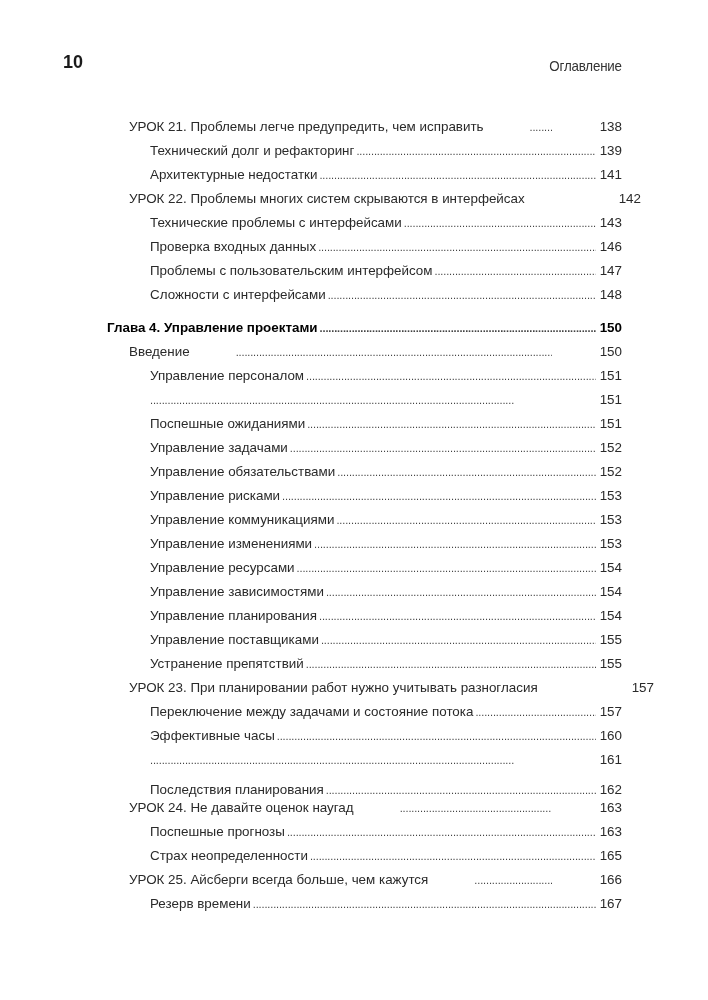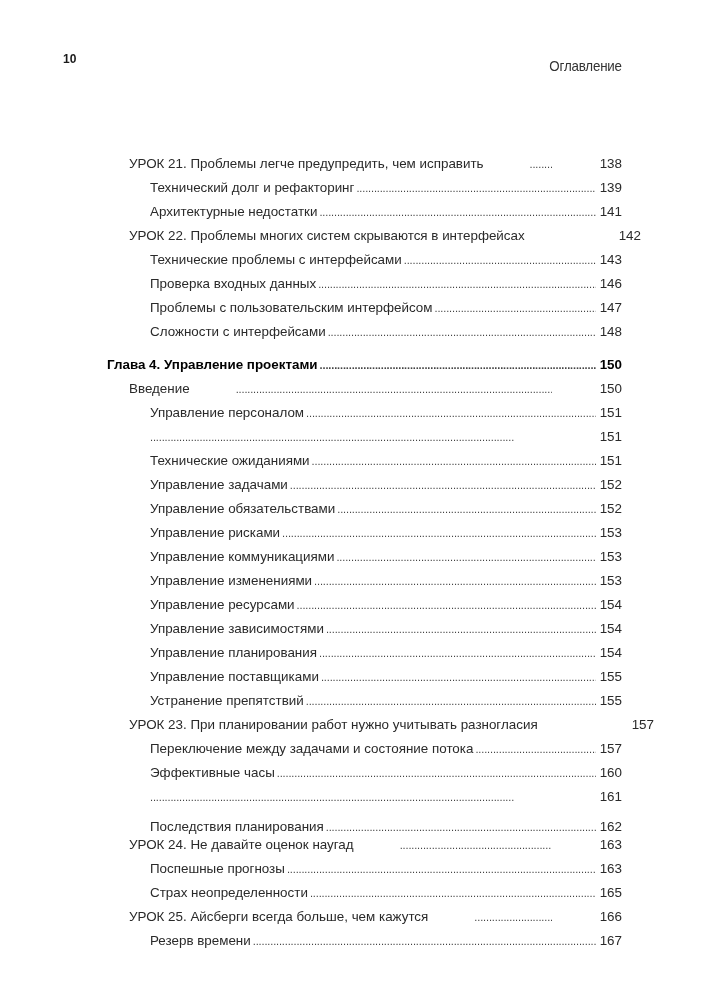--- a/index.html
+++ b/index.html
@@ -1,25 +1,25 @@
 <!DOCTYPE html>
 <html><head>
 <meta charset="utf-8">
 <style>
   html, body { margin: 0; padding: 0; background: #ffffff; }
   body { width: 708px; height: 1000px; position: relative; overflow: hidden;
          font-family: "Liberation Sans", "DejaVu Sans", sans-serif; color: #2a2a2a; }
-  .page-number { position: absolute; left: 63px; top: 52px; font-size: 12px; font-weight: bold; color: #1a1a1a; }
+  .page-number { position: absolute; left: 63px; top: 52px; font-size: 18px; font-weight: bold; color: #1a1a1a; }
   .running-head { position: absolute; right: 86px; top: 58px; font-size: 14.5px; color: #333; letter-spacing: -0.2px; transform: scaleX(0.92); transform-origin: right center; }
   .toc { position: absolute; left: 0; top: 116px; width: 708px; }
   .row { position: absolute; height: 22px; display: flex; align-items: baseline; font-size: 13.4px; line-height: 22px; white-space: nowrap; }
   .row .title { flex: 0 0 auto; padding-right: 2px; }
   .row .leader { flex: 1 1 auto; overflow: hidden; color: #444; letter-spacing: 0.6px; font-size: 11px; }
   .row .leader::before { content: ". . . . . . . . . . . . . . . . . . . . . . . . . . . . . . . . . . . . . . . . . . . . . . . . . . . . . . . . . . . . . . . . . . . . . . . . . . . . . . . . . . . . . . . . . . . . . . . . . . . . . . . . . . . . . . . . . . . . . . . . . . . . ."; letter-spacing: -1.6px; }
-  .row .pg { flex: 0 0 auto; padding-left: 4px; text-align: left; margin-top: 37px; }
+  .row .pg { flex: 0 0 auto; padding-left: 4px; text-align: left; }
   .row.lvl0 { left: 107px; right: 86px; font-weight: bold; color: #000000; }
   .row.lvl1 { left: 129px; right: 86px; gap: 44px; }
   .row.lvl2 { left: 150px; right: 86px; }
 </style>
 </head>
 <body>
 
 <div>
   <div class="page-number">10</div>
   <div class="running-head">Оглавление</div>
@@ -80,21 +80,21 @@
     <div class="row lvl2" style="top:249px">
         <span class="title">Управление персоналом</span>
         <span class="leader"></span>
         <span class="pg">151</span>
       </div>
     <div class="row lvl2" style="top:273px">
         <span class="leader"></span>
         <span class="pg">151</span>
       </div>
     <div class="row lvl2" style="top:297px">
-        <span class="title">Технические ожиданиями</span>
+        <span class="title">Поспешные ожиданиями</span>
         <span class="leader"></span>
         <span class="pg">151</span>
       </div>
     <div class="row lvl2" style="top:321px">
         <span class="title">Управление задачами</span>
         <span class="leader"></span>
         <span class="pg">152</span>
       </div>
     <div class="row lvl2" style="top:345px">
         <span class="title">Управление обязательствами</span>

